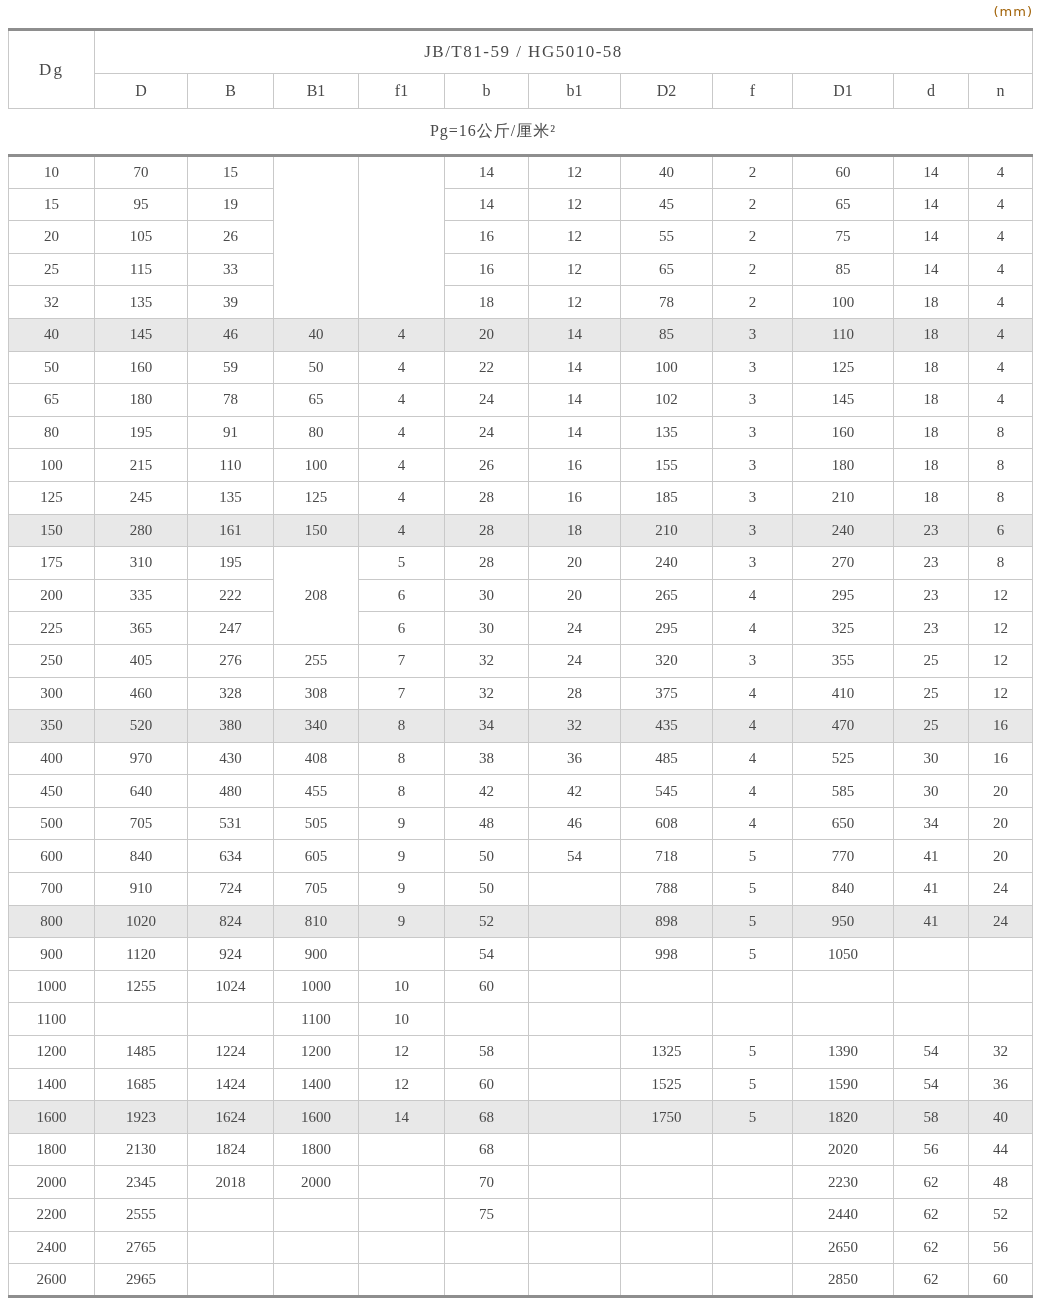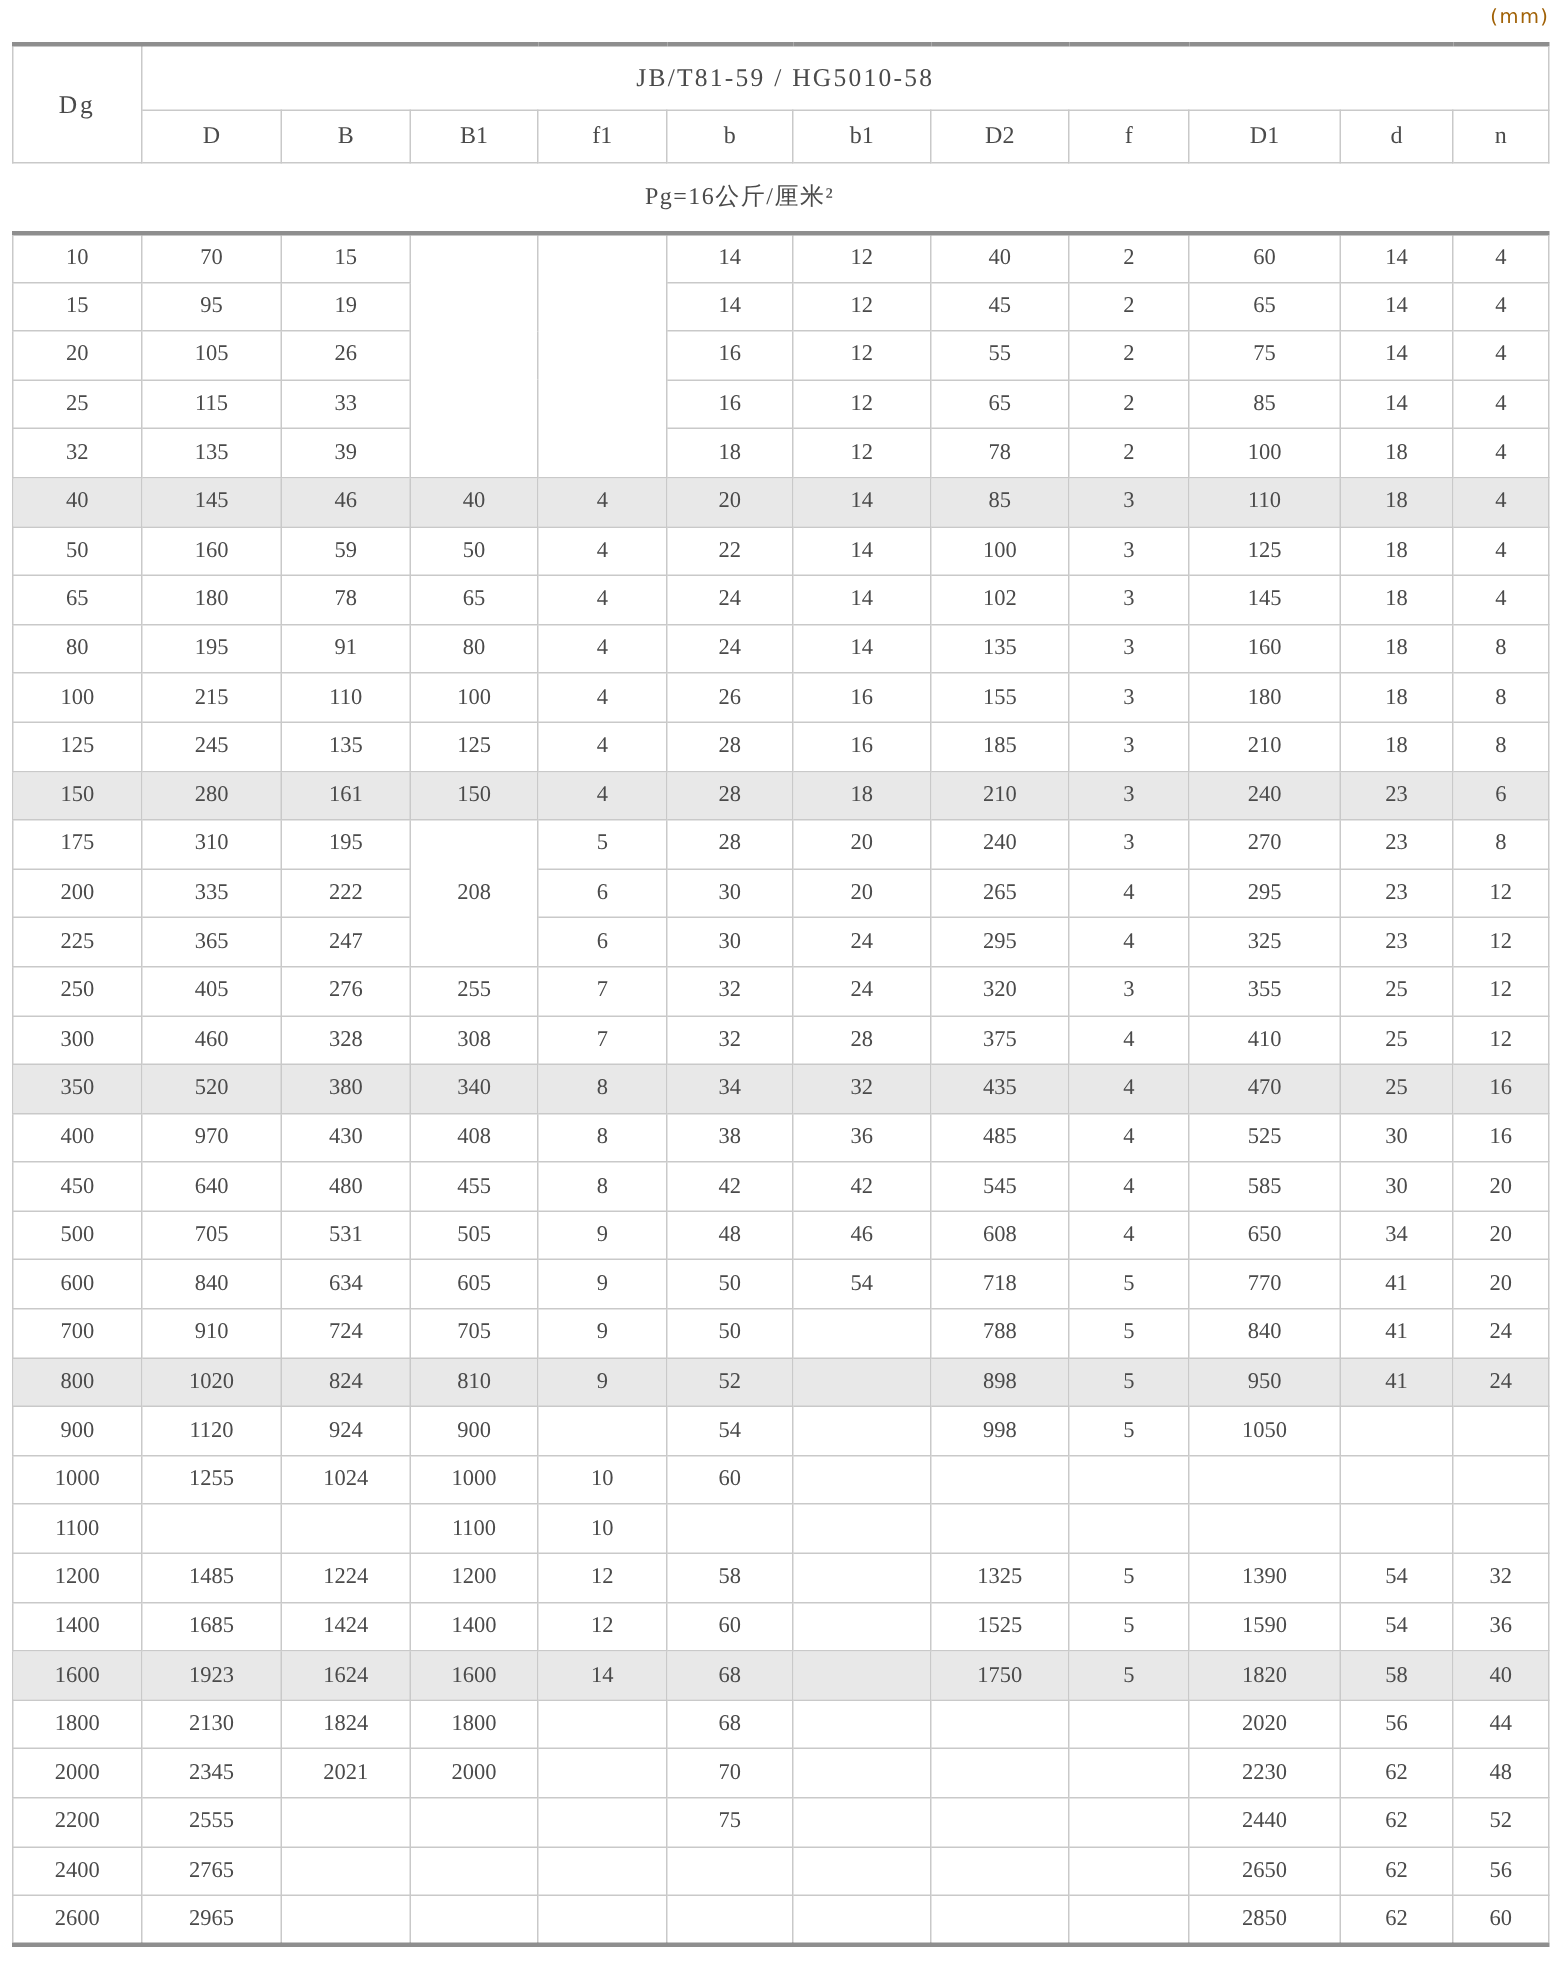--- a/index.html
+++ b/index.html
@@ -535,21 +535,21 @@
         <td></td>
         <td></td>
         <td></td>
         <td>2020</td>
         <td>56</td>
         <td>44</td>
       </tr>
       <tr class="data-row">
         <td>2000</td>
         <td>2345</td>
-        <td>2021</td>
+        <td>2018</td>
         <td>2000</td>
         <td></td>
         <td>70</td>
         <td></td>
         <td></td>
         <td></td>
         <td>2230</td>
         <td>62</td>
         <td>48</td>
       </tr>

